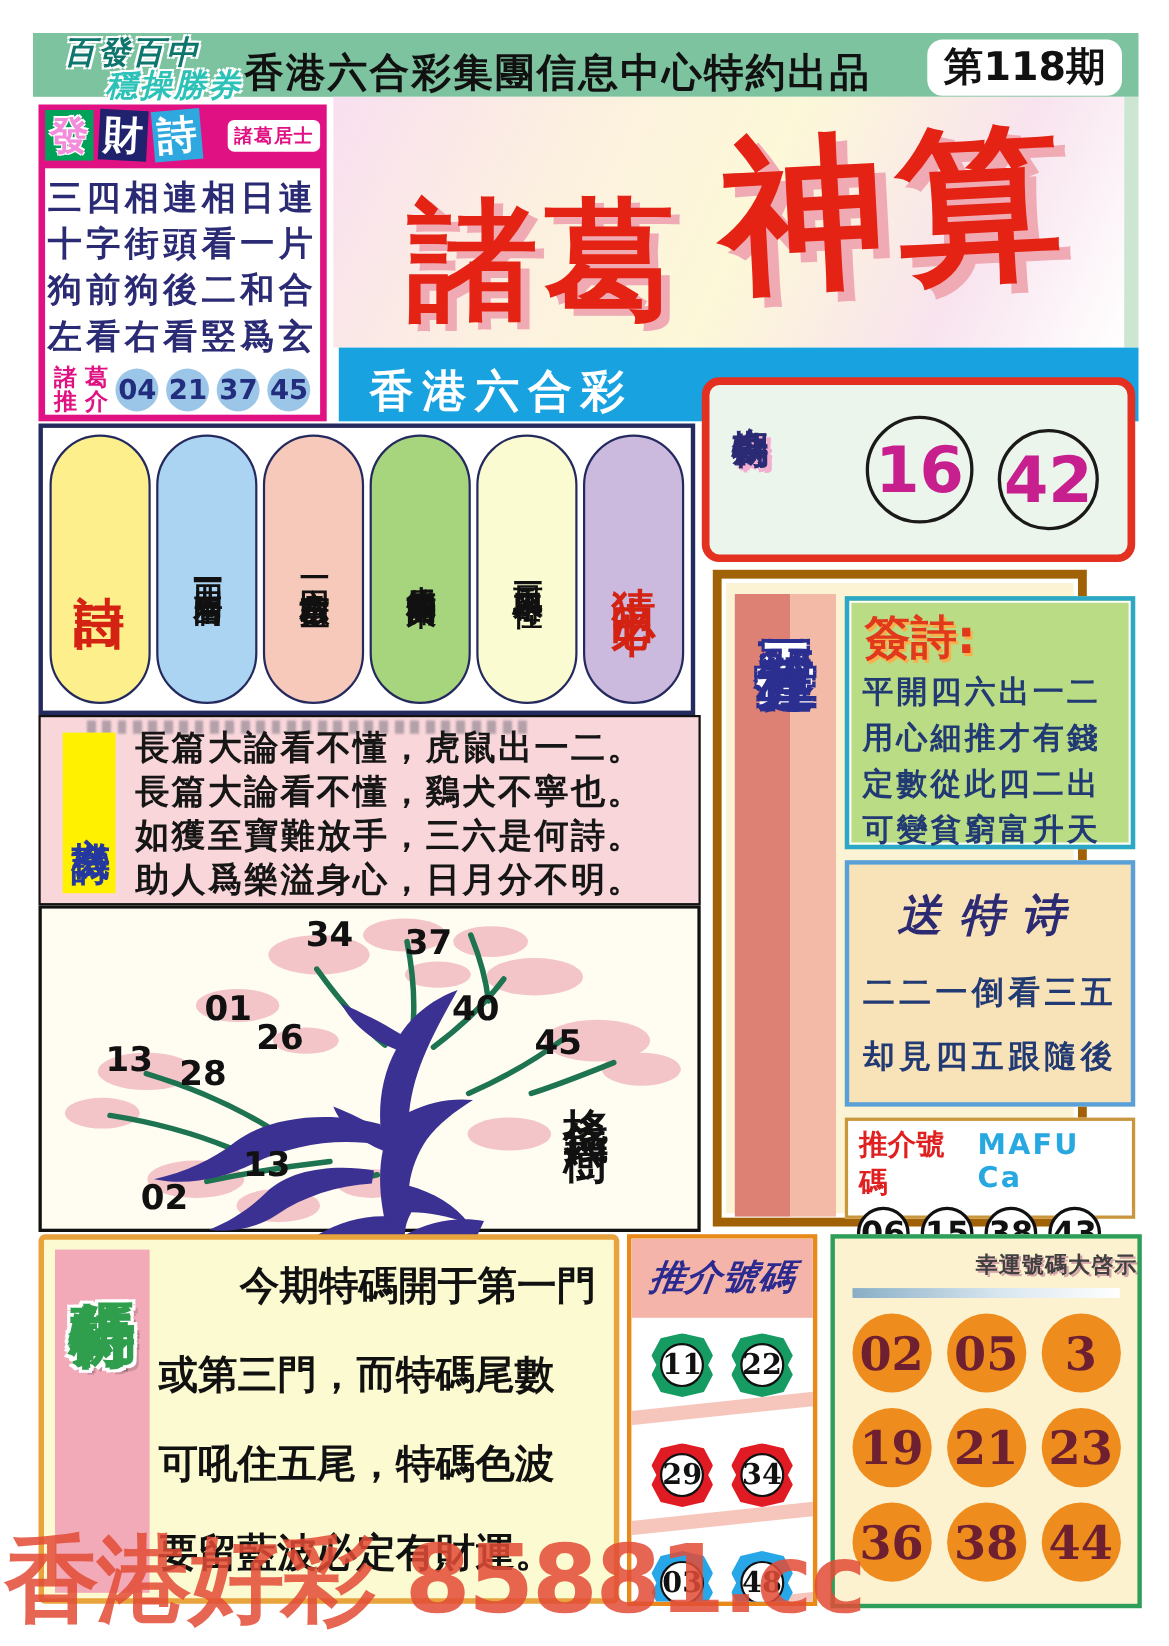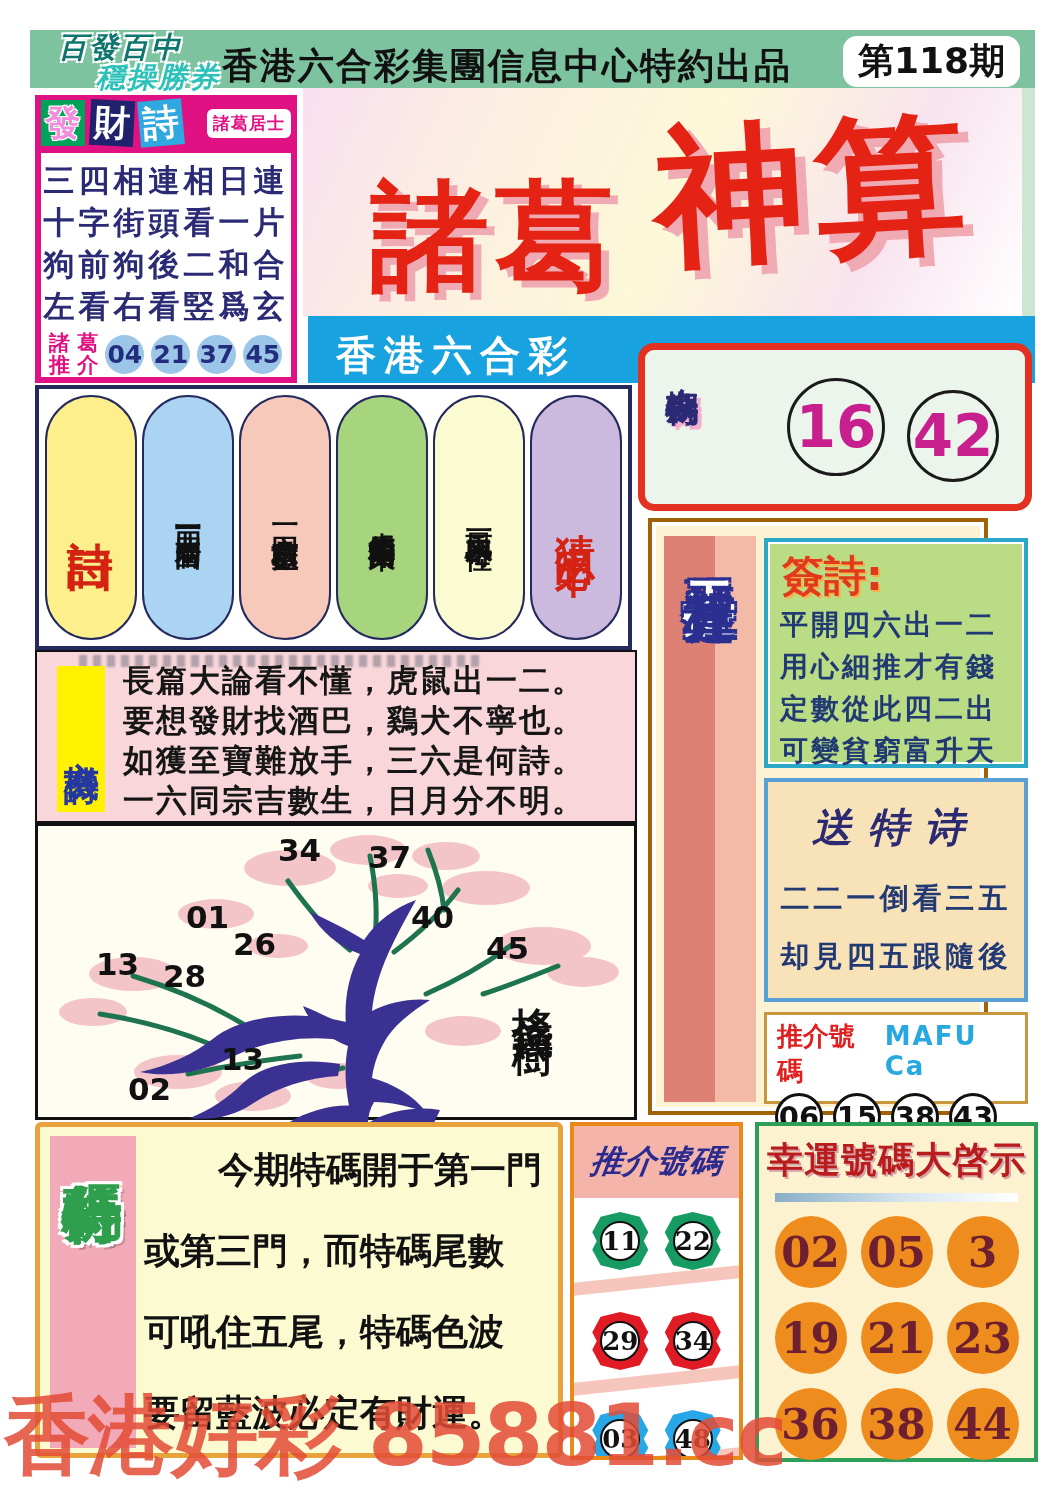--- a/index.html
+++ b/index.html
@@ -80,21 +80,21 @@
 
   
   .tree { position:absolute; left:35px; top:823px; width:602px; height:297px; background:#fffdf2; border:3px solid #111; }
   .tree svg { position:absolute; left:0; top:0; }
   .tnum { position:absolute; font-size:31px; font-weight:900; color:#111; }
   .tree-label { position:absolute; left:468px; top:148px; writing-mode:vertical-rl; text-orientation:upright;
      font-size:41px; font-weight:900; color:#111; letter-spacing:14px; }
 
   
   .zod { position:absolute; left:648px; top:518px; width:340px; height:597px; background:#fbf3d3;
-     border:4px solid #a16207; box-shadow:inset 0 0 0 4px #fff; }
+     border:8px solid #a16207; box-shadow:inset 0 0 0 4px #fff; }
   .zstrip { position:absolute; left:12px; top:14px; width:92px; height:566px;
      background:linear-gradient(to right,#dc8174 0 55%, #f3baa8 55% 100%);
      display:flex; justify-content:center; }
   .zstrip .vt { writing-mode:vertical-rl; text-orientation:upright; font-weight:900; font-size:52px; line-height:92px; letter-spacing:2px; }
   .zseg-a { color:#2b2f8f; }
   .zseg-b { color:#fff; text-shadow:-3px -3px 0 #2b2f8f,3px -3px 0 #2b2f8f,-3px 3px 0 #2b2f8f,3px 3px 0 #2b2f8f; }
   .zseg-c { color:#2b2f8f; }
   .signbox { position:absolute; left:112px; top:16px; width:264px; height:230px; background:#b9dc85;
      border:4px solid #2ba8c8; box-shadow:inset 0 0 0 2px #fff; }
   .sign-title { margin:6px 0 0 14px; font-size:42px; font-weight:900; color:#e0391c; text-shadow:2px 2px 0 #f8b04c; }
@@ -132,21 +132,21 @@
   .shld-row { position:relative; display:flex; justify-content:space-around; padding:0 10px; margin-top:14px; }
   .badge { position:relative; width:56px; height:58px;
      clip-path:polygon(50% 0,85% 8%,100% 35%,92% 50%,100% 65%,85% 92%,50% 100%,15% 92%,0 65%,8% 50%,0 35%,15% 8%); }
   .badge.green { background:#169b62; } .badge.red { background:#e01b24; } .badge.blue { background:#28a7e8; }
   .badge i { position:absolute; left:8px; top:9px; width:40px; height:40px; background:#fff; border:2px solid #111;
      border-radius:50%; font-style:normal; display:flex; align-items:center; justify-content:center;
      font-family:"DejaVu Serif",serif; font-weight:700; font-size:26px; color:#111;text-align:right; }
 
   
   .lucky { position:absolute; left:755px; top:1122px; width:283px; height:340px; background:#fdf2cf; border:4px solid #2e9e5b; }
-  .lucky-title { text-align:center; margin-top:10px; font-size:36px; font-weight:900; color:#b91c1c;
+  .lucky-title { text-align:right; margin-top:10px; font-size:20px; font-weight:900; color:#404040;
      letter-spacing:1px; text-shadow:2px 2px 0 rgba(140,16,96,.35); }
   .lucky-bar { height:9px; margin:8px 16px 0; background:linear-gradient(to right,#88aec6,#d8e6ef 55%,#ffffff); }
   .lucky-grid { display:grid; grid-template-columns:repeat(3,72px); gap:14px; justify-content:center; margin-top:14px; }
   .lcircle { width:72px; height:72px; border-radius:50%; background:#ee8c1e; display:flex; align-items:center; justify-content:center;
      font-family:"DejaVu Serif",serif; font-weight:700; font-size:42px; color:#6e2030; }
 
   
   .wm { position:absolute; left:4px; top:1378px; z-index:40; font-size:86px; font-weight:900; color:#e34c36;
      opacity:.85; white-space:nowrap; letter-spacing:-2px; }
 </style>
@@ -222,23 +222,23 @@
       </div>
   </div>
 
   <div class="myst">
     <div class="smudge"></div>
     <div class="myst-strip">
       <span>玄機詩</span>
     </div>
     <div class="myst-lines">
       <div class="myst-line">長篇大論看不懂，虎鼠出一二。</div>
-      <div class="myst-line">要想發財找酒巴，鷄犬不寧也。</div>
+      <div class="myst-line">長篇大論看不懂，鷄犬不寧也。</div>
       <div class="myst-line">如獲至寶難放手，三六是何詩。</div>
-      <div class="myst-line">一六同宗吉數生，日月分不明。</div>
+      <div class="myst-line">助人爲樂溢身心，日月分不明。</div>
     </div>
   </div>
 
   <div class="tree">
     <svg width="602" height="297" viewBox="0 0 602 297">
       <g fill="#f3c5c8">
         <ellipse cx="252" cy="42" rx="46" ry="18"></ellipse>
           <ellipse cx="330" cy="24" rx="38" ry="15"></ellipse>
         <ellipse cx="408" cy="30" rx="34" ry="14"></ellipse>
           <ellipse cx="448" cy="62" rx="44" ry="17"></ellipse>

